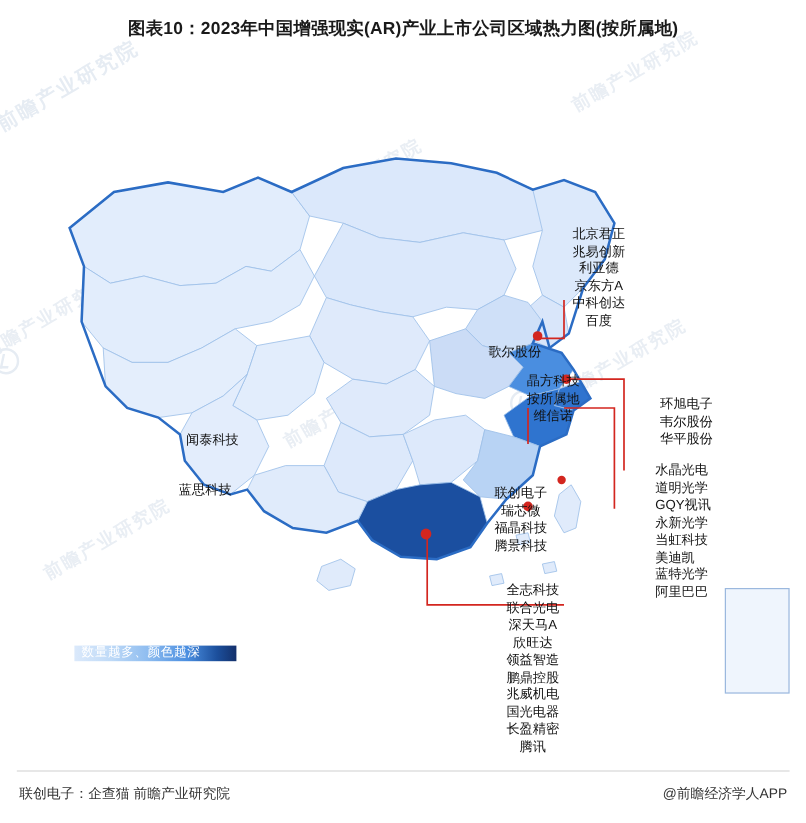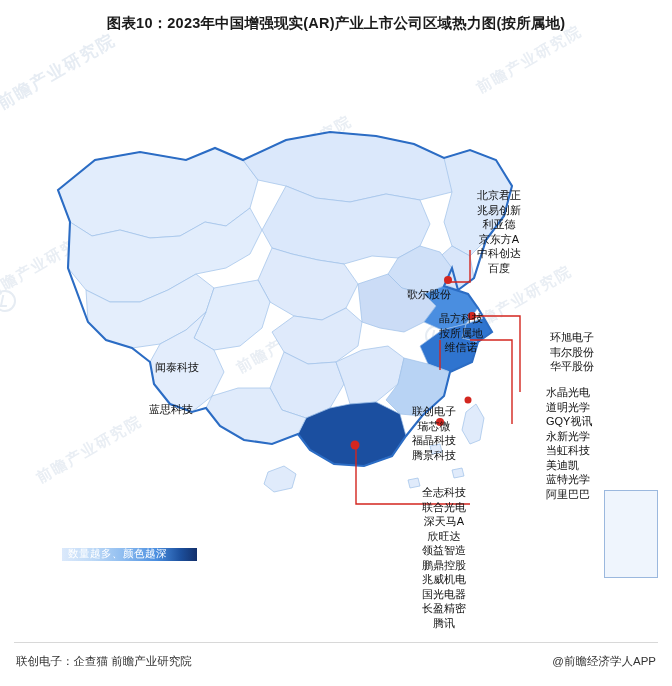--- a/index.html
+++ b/index.html
@@ -41,21 +41,21 @@
   }
   .wm-logo:after{
     content:"";position:absolute;left:5px;top:3px;
     width:5px;height:10px;border-left:2px solid #e6ecf3;border-bottom:2px solid #e6ecf3;
     transform:skewX(-12deg);
   }
   
   #china-map{position:absolute;left:0;top:0;}
   
   #legend{
-    position:absolute;left:62px;top:498px;width:129px;margin-top:10px;
+    position:absolute;left:62px;top:498px;width:129px;
   }
   #legend-bar{
     width:135px;height:13px;
     background:linear-gradient(to right,#dbe9fb 0%,#bfdaf7 22%,#8fbdf0 45%,#4a8ee0 70%,#1c4f9c 88%,#13306b 100%);
   }
   #legend-label{
     position:absolute;left:6px;top:-1px;
     font-size:10.5px;color:#ffffff;
     letter-spacing:0.5px;
     white-space:nowrap;

